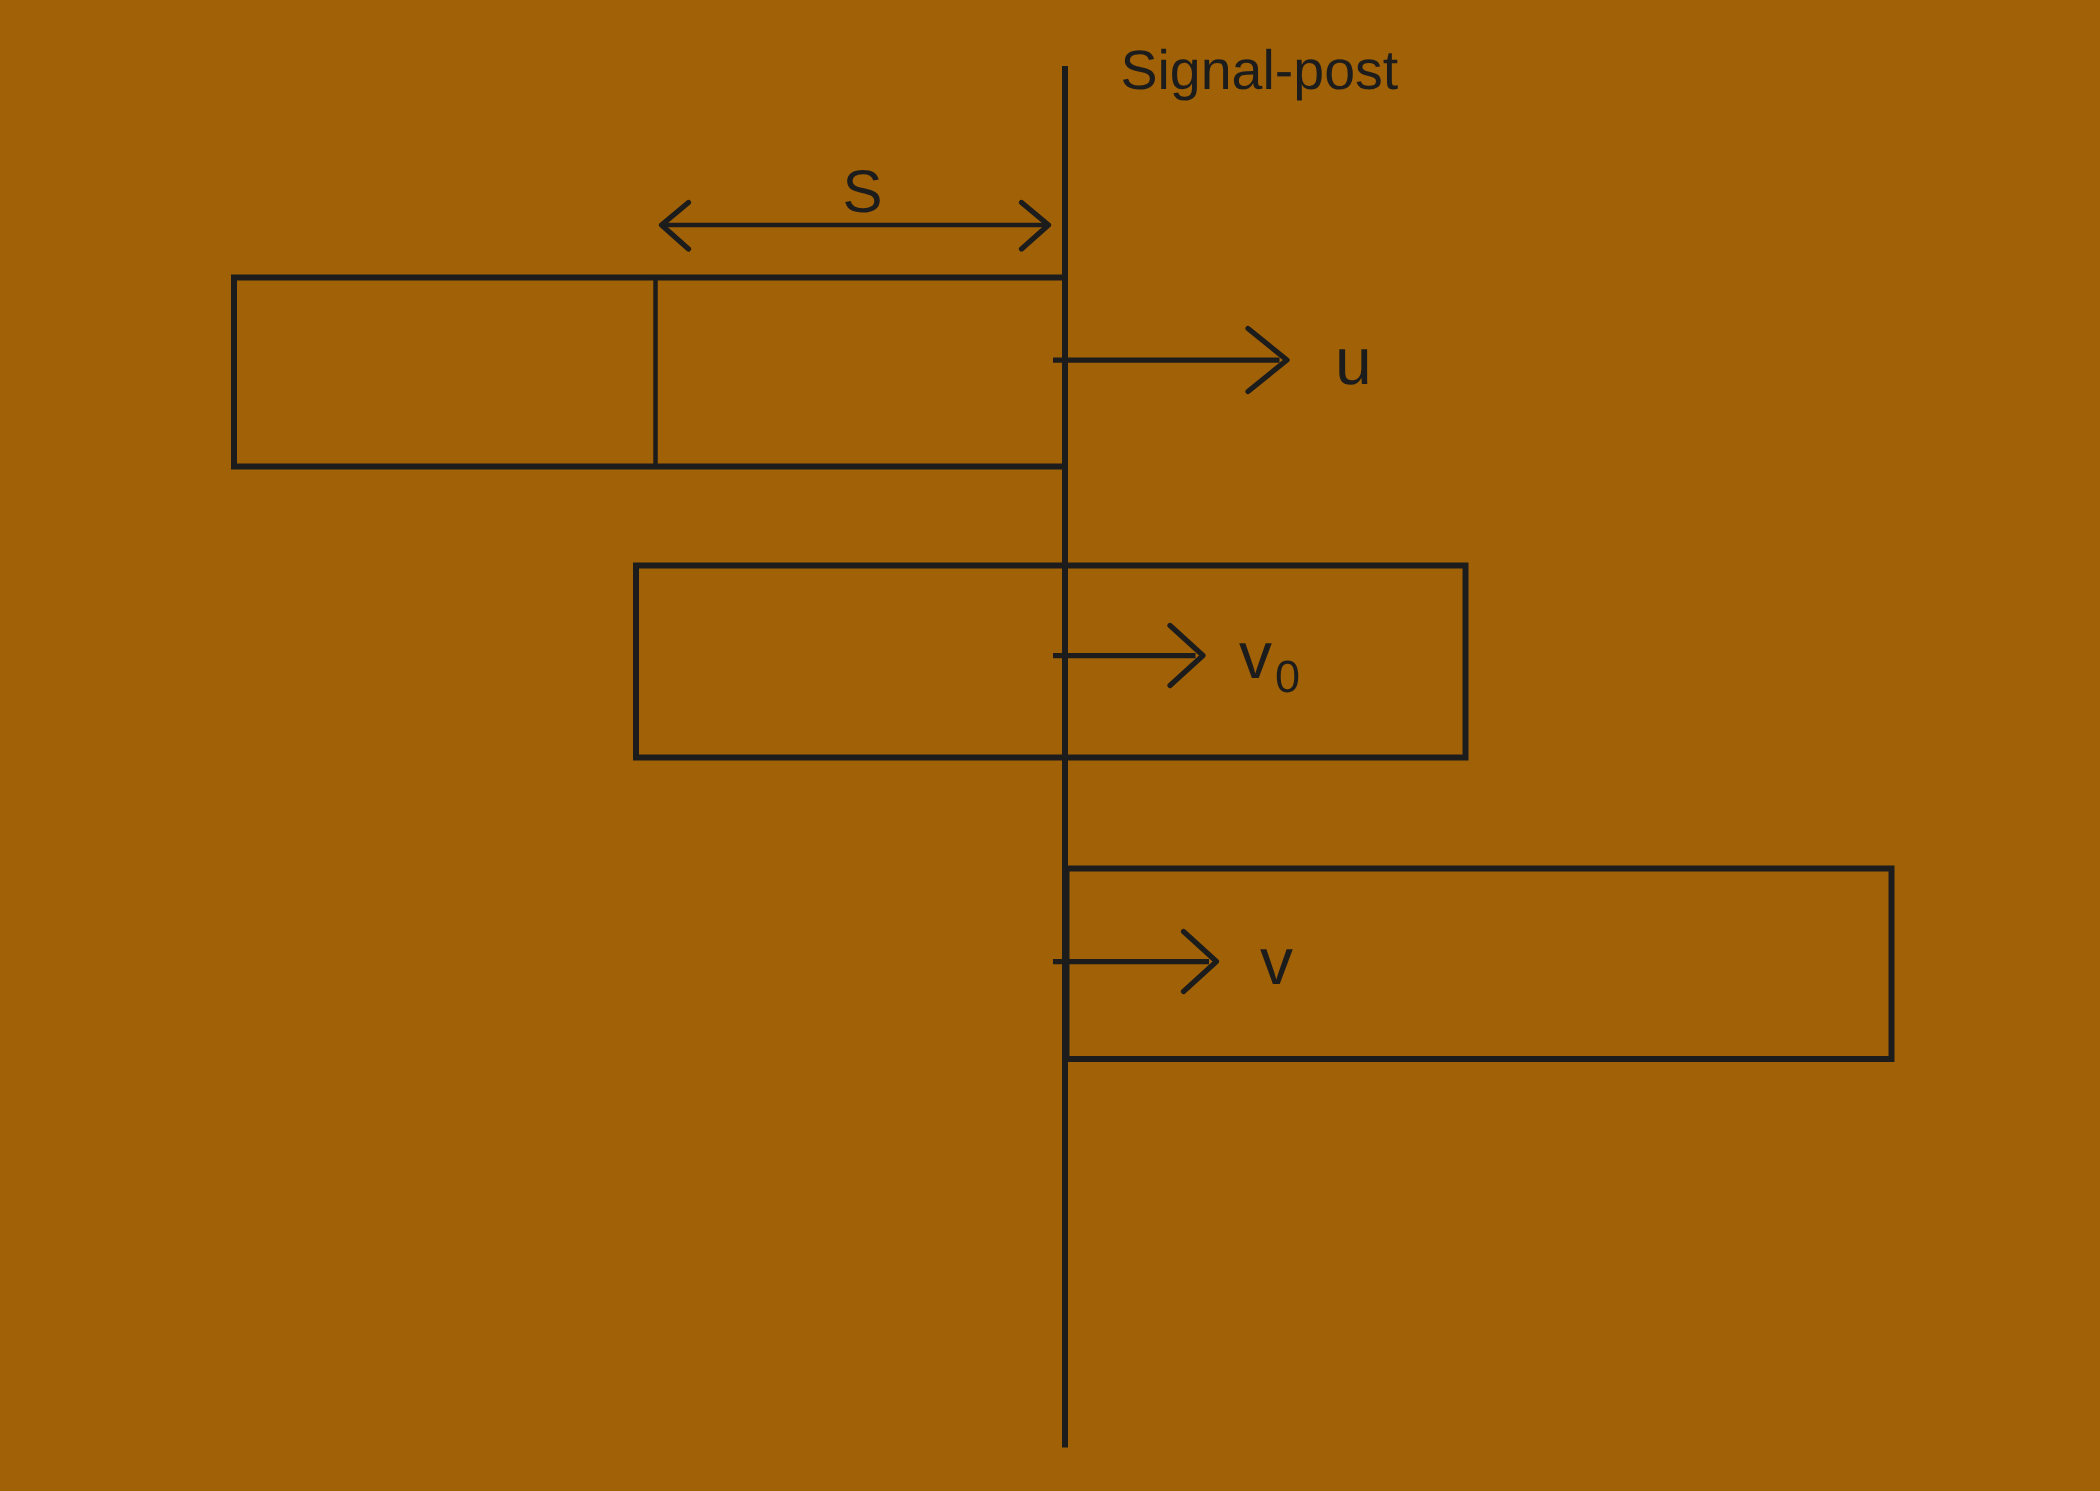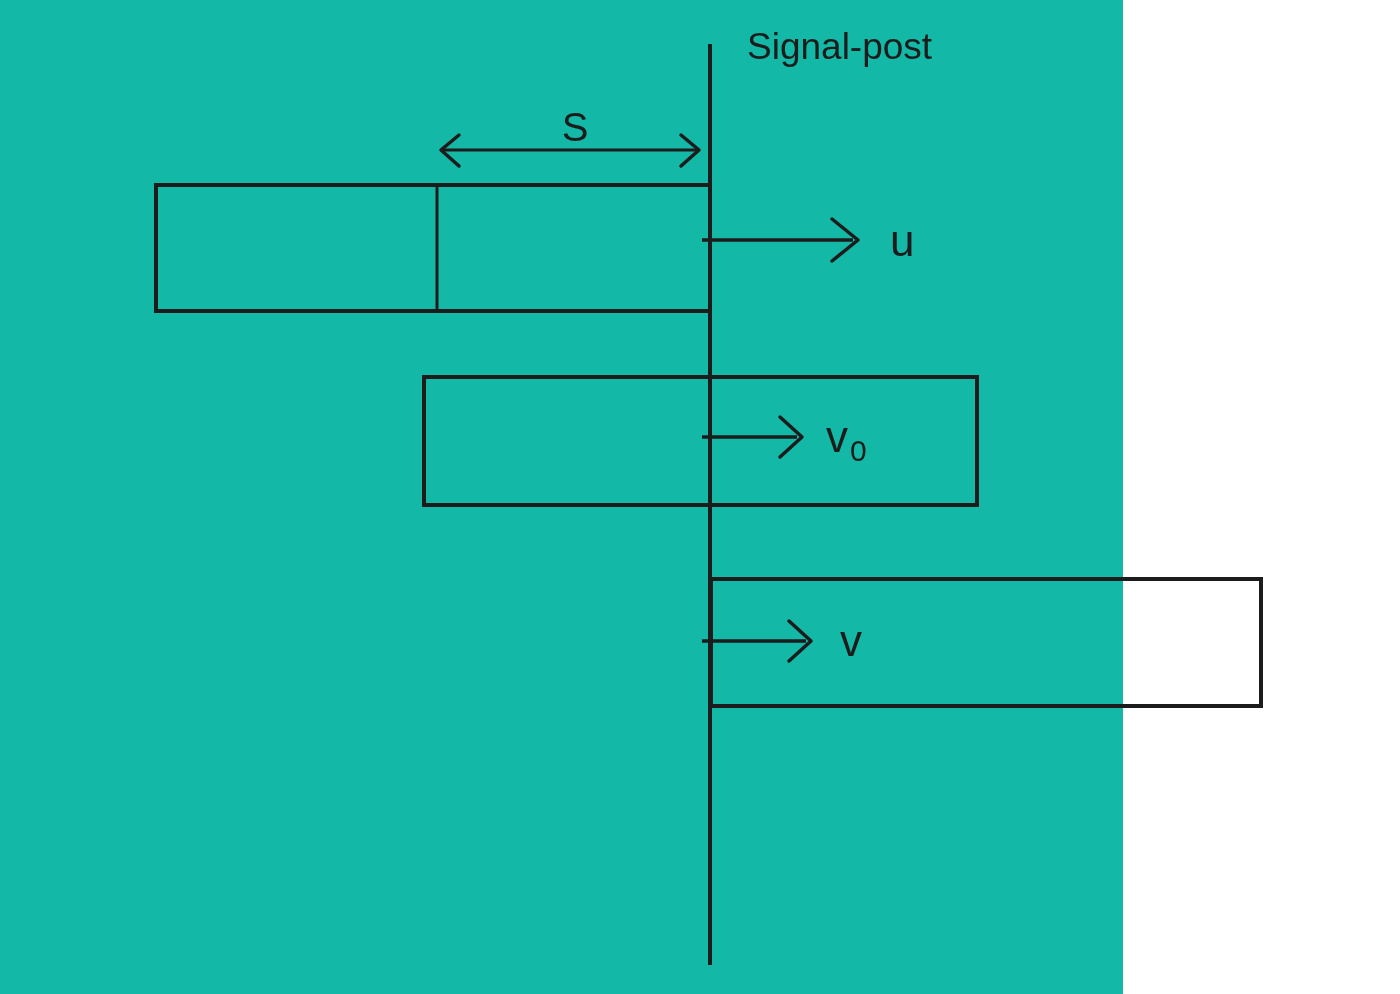--- a/index.html
+++ b/index.html
@@ -6,23 +6,23 @@
     margin: 0;
     padding: 0;
     width: 1400px;
     height: 994px;
     background: #ffffff;
     overflow: hidden;
     font-family: "Liberation Sans", sans-serif;
   }
   .stage {
     position: relative;
-    width: 1123px;
+    width: 1400px;
     height: 994px;
-    background: #14b8a6;
+    background: #a16207;
   }
   svg { display: block; }
   .shape {
     stroke: #1c1c1c;
     fill: none;
   }
   .thick { stroke-width: 4; }
   .thin  { stroke-width: 3; }
   .arrowline { stroke-width: 3.5; }
   .chev {

